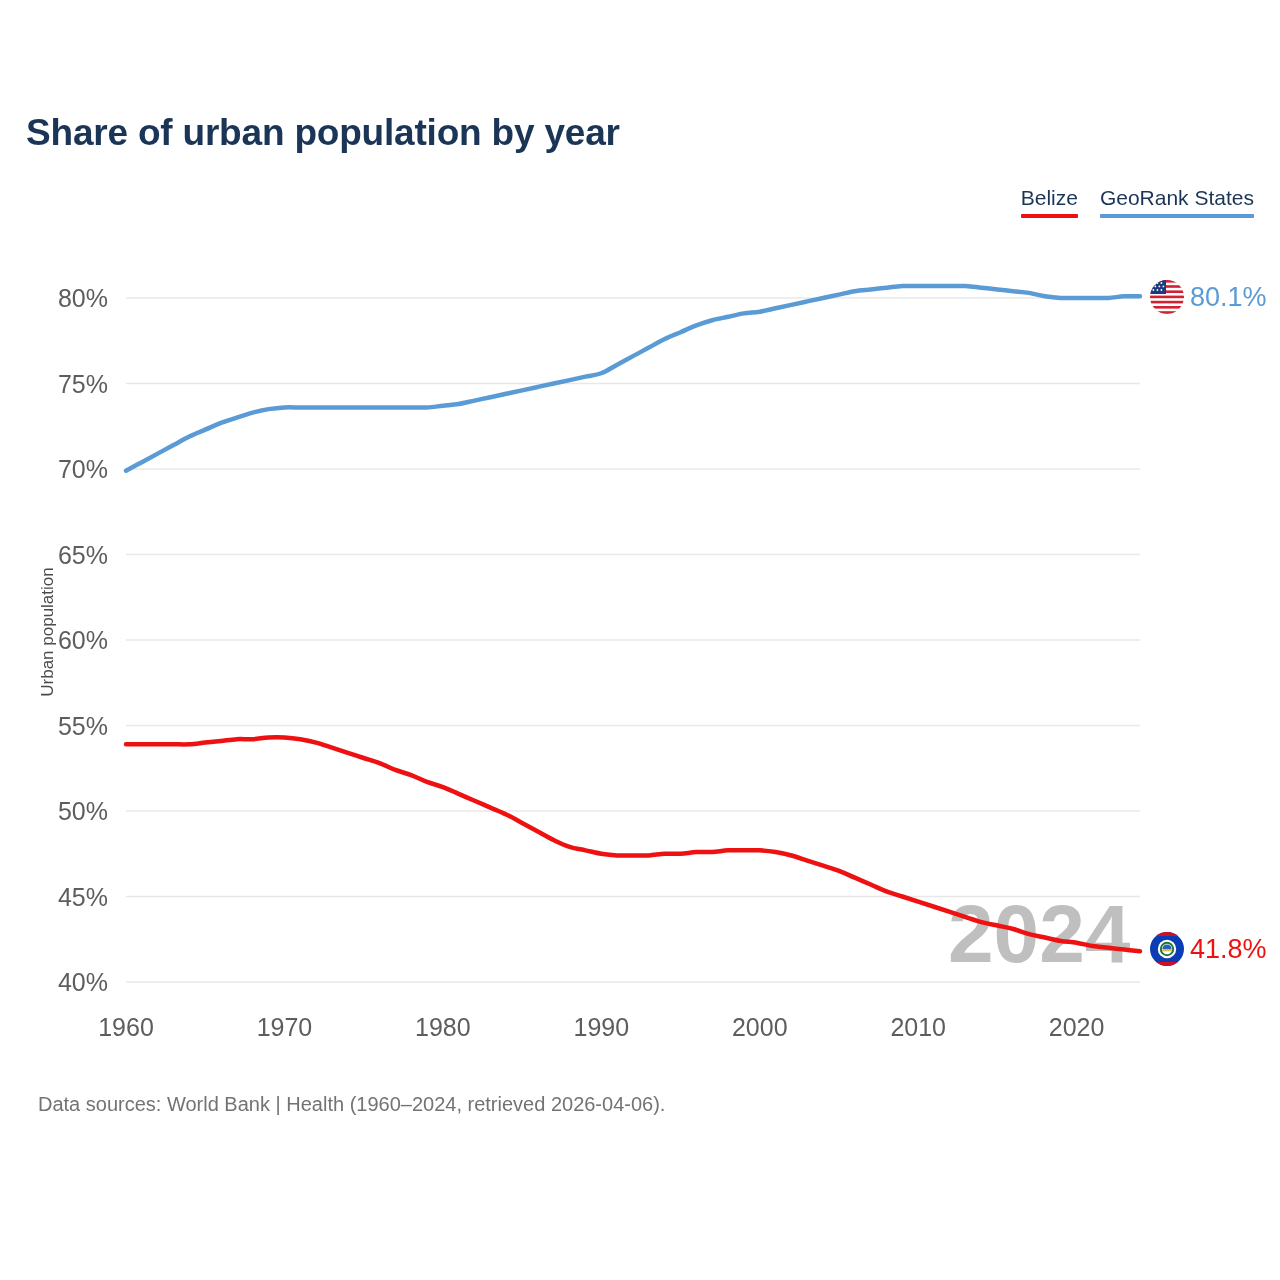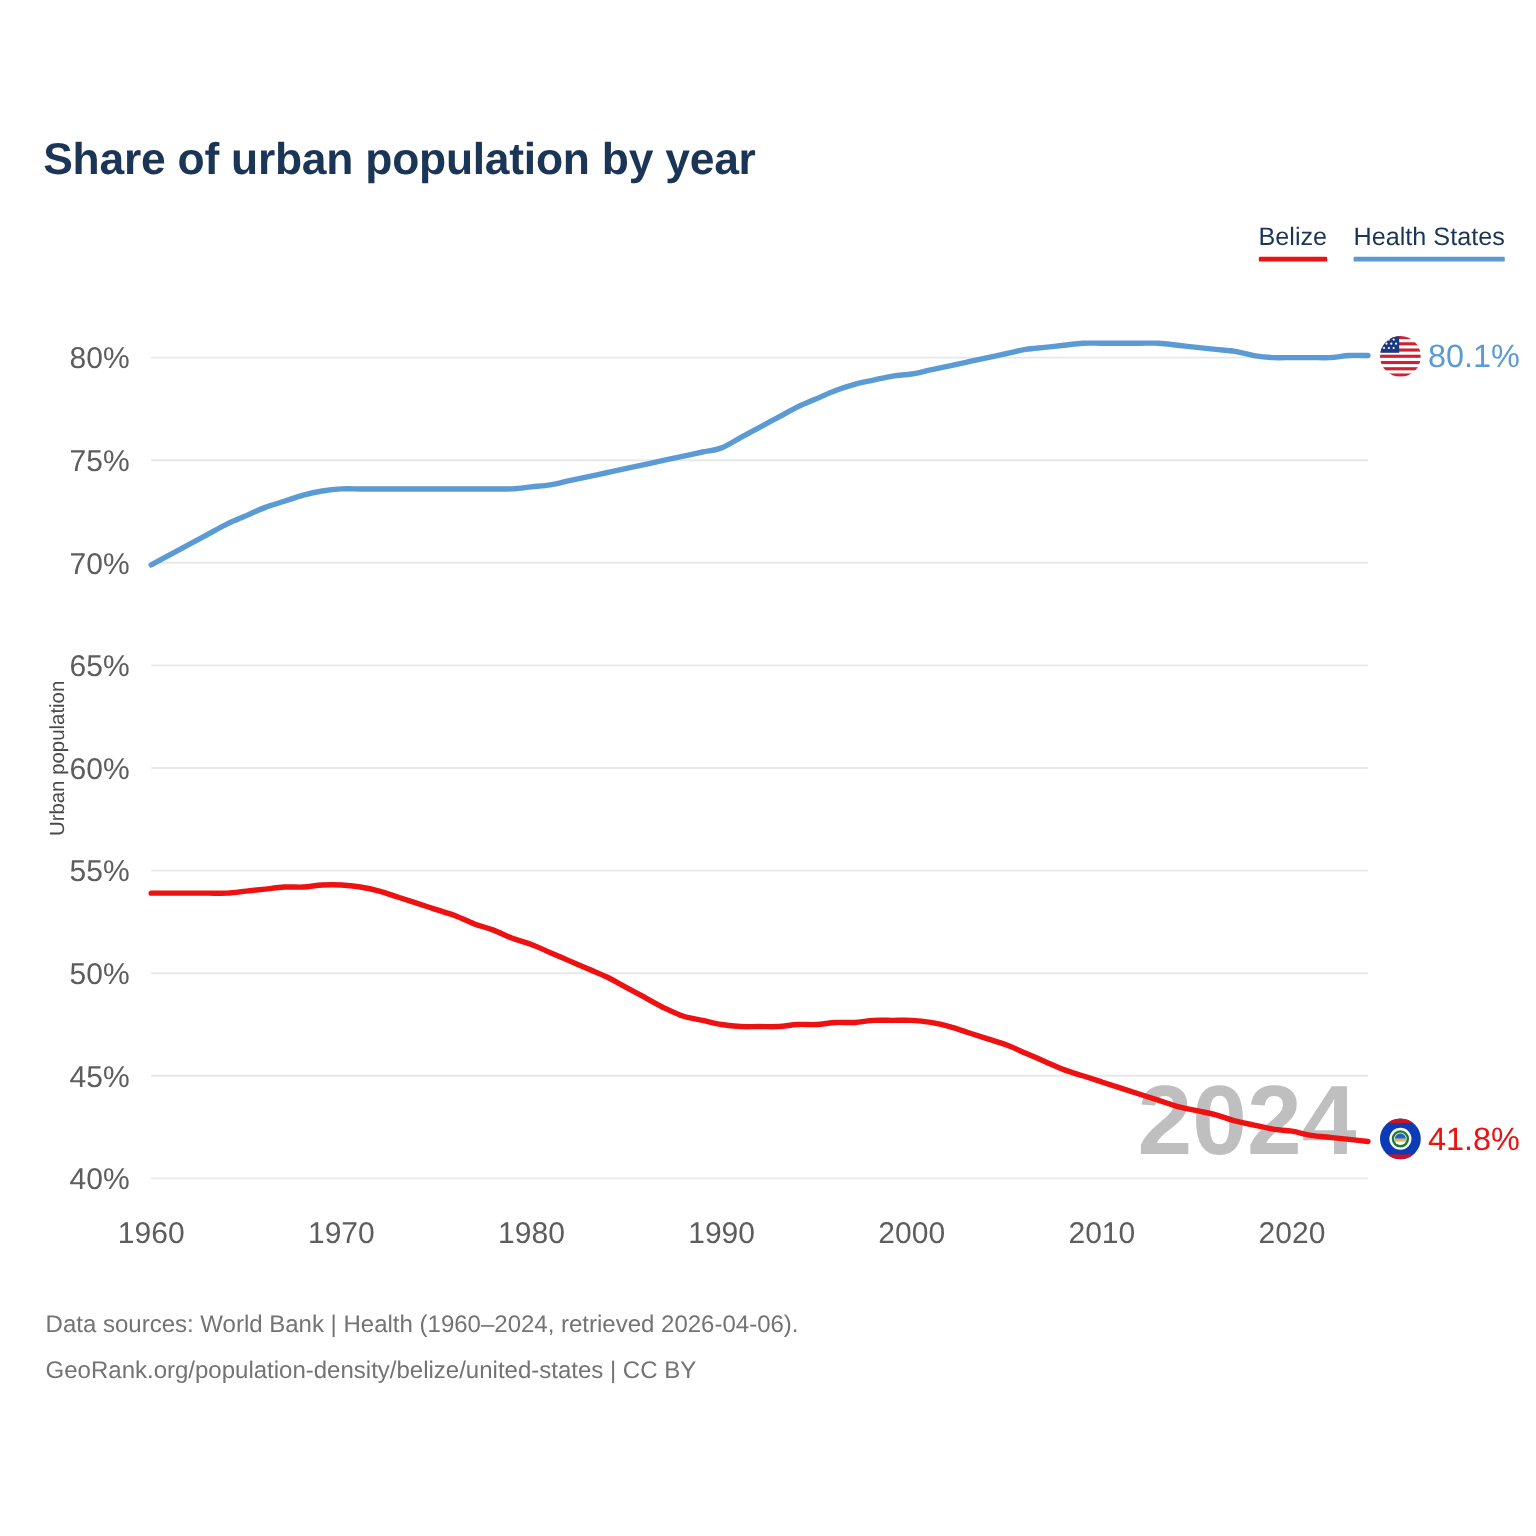--- a/index.html
+++ b/index.html
@@ -16,21 +16,21 @@
     overflow: hidden;
   }
   .page {
     position: absolute;
     inset: 0;
   }
 
   
   .chart-title {
     position: absolute;
-    left: 36px;
+    left: 26px;
     top: 112px;
     font-size: 37px;
     font-weight: bold;
     color: #1b3557;
     letter-spacing: -0.2px;
     white-space: nowrap;
   }
 
   
   .legend {
@@ -123,21 +123,21 @@
 <div class="page">
 
   <div class="chart-title">Share of urban population by year</div>
 
   <div class="legend">
     <div class="legend-item">
       <span class="legend-label">Belize</span>
       <span class="legend-rule" id="rule-belize" style="background: rgb(238, 17, 17);"></span>
     </div>
     <div class="legend-item">
-      <span class="legend-label">Health States</span>
+      <span class="legend-label">GeoRank States</span>
       <span class="legend-rule" id="rule-us" style="background: rgb(91, 155, 213);"></span>
     </div>
   </div>
 
   <div class="plot">
     <svg width="1280" height="1280" viewBox="0 0 1280 1280">
       <defs>
         <clipPath id="flagClipUS">
             <circle cx="1167" cy="297" r="17"></circle>
           </clipPath>
@@ -223,16 +223,15 @@
         <rect x="1162.4" y="949" width="9.2" height="2.3" fill="#e8b54a"></rect>
       </g>
       <text id="end-bz" class="endval-text" x="1190" y="958" fill="#ee1111">41.8%</text>
     </svg>
   </div>
 
   <div class="ylabel">Urban population</div>
 
   <div class="footer">
     <div>Data sources: World Bank | Health (1960–2024, retrieved 2026-04-06).</div>
-    <div>GeoRank.org/population-density/belize/united-states | CC BY</div>
   </div>
 
 </div>
 
 </body></html>

